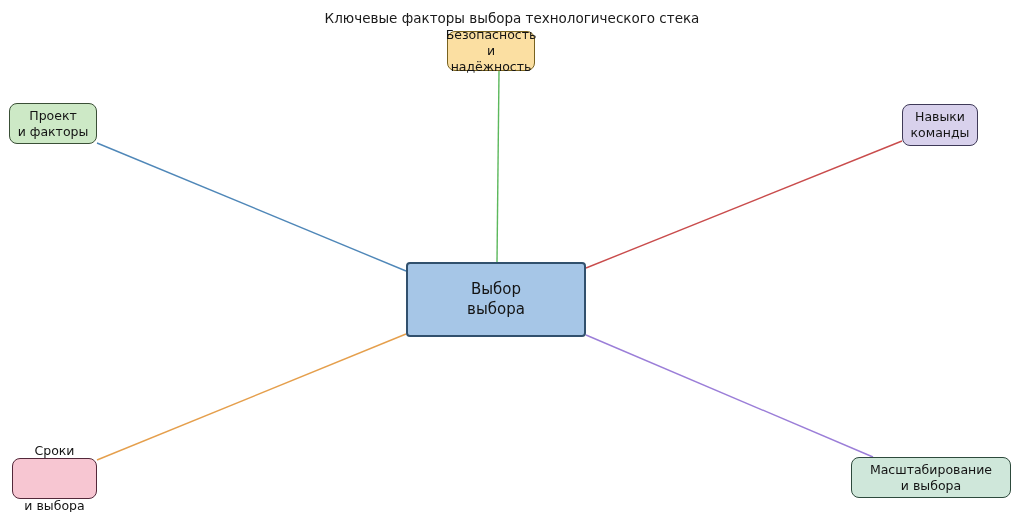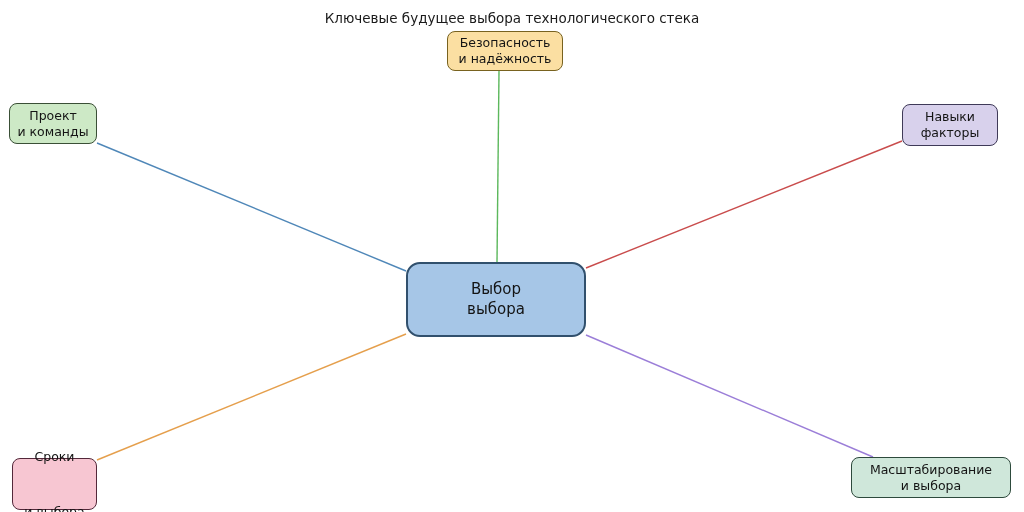--- a/index.html
+++ b/index.html
@@ -49,37 +49,37 @@
     color: #141414;
     font-size: 12.5px;
     line-height: 1.28;
     padding: 2px 4px;
   }
   .node-center {
     left: 406px;
     top: 262px;
     width: 180px;
     height: 75px;
-    border-radius: 14px;
+    border-radius: 4px;
     border-width: 2px;
     font-size: 15px;
     line-height: 1.3;
   }
-  .node-security { left: 447px; top: 31px;  width: 116px; height: 40px; }
+  .node-security { left: 447px; top: 31px;  width: 88px; height: 40px; }
   .node-project  { left: 9px;   top: 103px; width: 88px;  height: 41px; }
-  .node-skills   { left: 902px; top: 104px; width: 96px;  height: 42px; text-align: center; }
-  .node-time     { left: 12px;  top: 458px; width: 85px;  height: 52px; gap: 39px; }
+  .node-skills   { left: 902px; top: 104px; width: 76px;  height: 42px; text-align: center; }
+  .node-time     { left: 12px;  top: 458px; width: 85px;  height: 41px; gap: 39px; }
   .node-scaling  { left: 851px; top: 457px; width: 160px; height: 41px; }
 </style>
 </head>
 <body>
 
 <div class="canvas">
 
-  <div class="diagram-title">Ключевые будущее выбора технологического стека</div>
+  <div class="diagram-title">Ключевые факторы выбора технологического стека</div>
 
   <svg class="connectors" viewBox="0 0 1024 512" xmlns="http://www.w3.org/2000/svg">
     <line x1="499" y1="71" x2="497" y2="262" stroke="#5cb85c"></line>
     <line x1="97" y1="143" x2="406" y2="271" stroke="#4f87b8"></line>
     <line x1="902" y1="141" x2="586" y2="268" stroke="#c94c4c"></line>
     <line x1="97" y1="460" x2="406" y2="334" stroke="#e59f4c"></line>
     <line x1="873" y1="457" x2="586" y2="335" stroke="#9b7ed8"></line>
   </svg>
 
   <div class="node node-center" style="background-color: rgb(166, 198, 231); border-color: rgb(49, 80, 109);">
@@ -87,26 +87,26 @@
     <span>выбора</span>
   </div>
 
   <div class="node node-security" style="background-color: rgb(251, 223, 162); border-color: rgb(120, 98, 31);">
     <span>Безопасность</span>
     <span>и надёжность</span>
   </div>
 
   <div class="node node-project" style="background-color: rgb(205, 233, 198); border-color: rgb(58, 79, 54);">
     <span>Проект</span>
-    <span>и команды</span>
+    <span>и факторы</span>
   </div>
 
   <div class="node node-skills" style="background-color: rgb(216, 209, 236); border-color: rgb(63, 58, 88);">
     <span>Навыки</span>
-    <span>факторы</span>
+    <span>команды</span>
   </div>
 
   <div class="node node-time" style="background-color: rgb(247, 198, 210); border-color: rgb(83, 40, 58);">
     <span>Сроки</span>
     <span>и выбора</span>
   </div>
 
   <div class="node node-scaling" style="background-color: rgb(207, 231, 218); border-color: rgb(45, 74, 60);">
     <span>Масштабирование</span>
     <span>и выбора</span>

